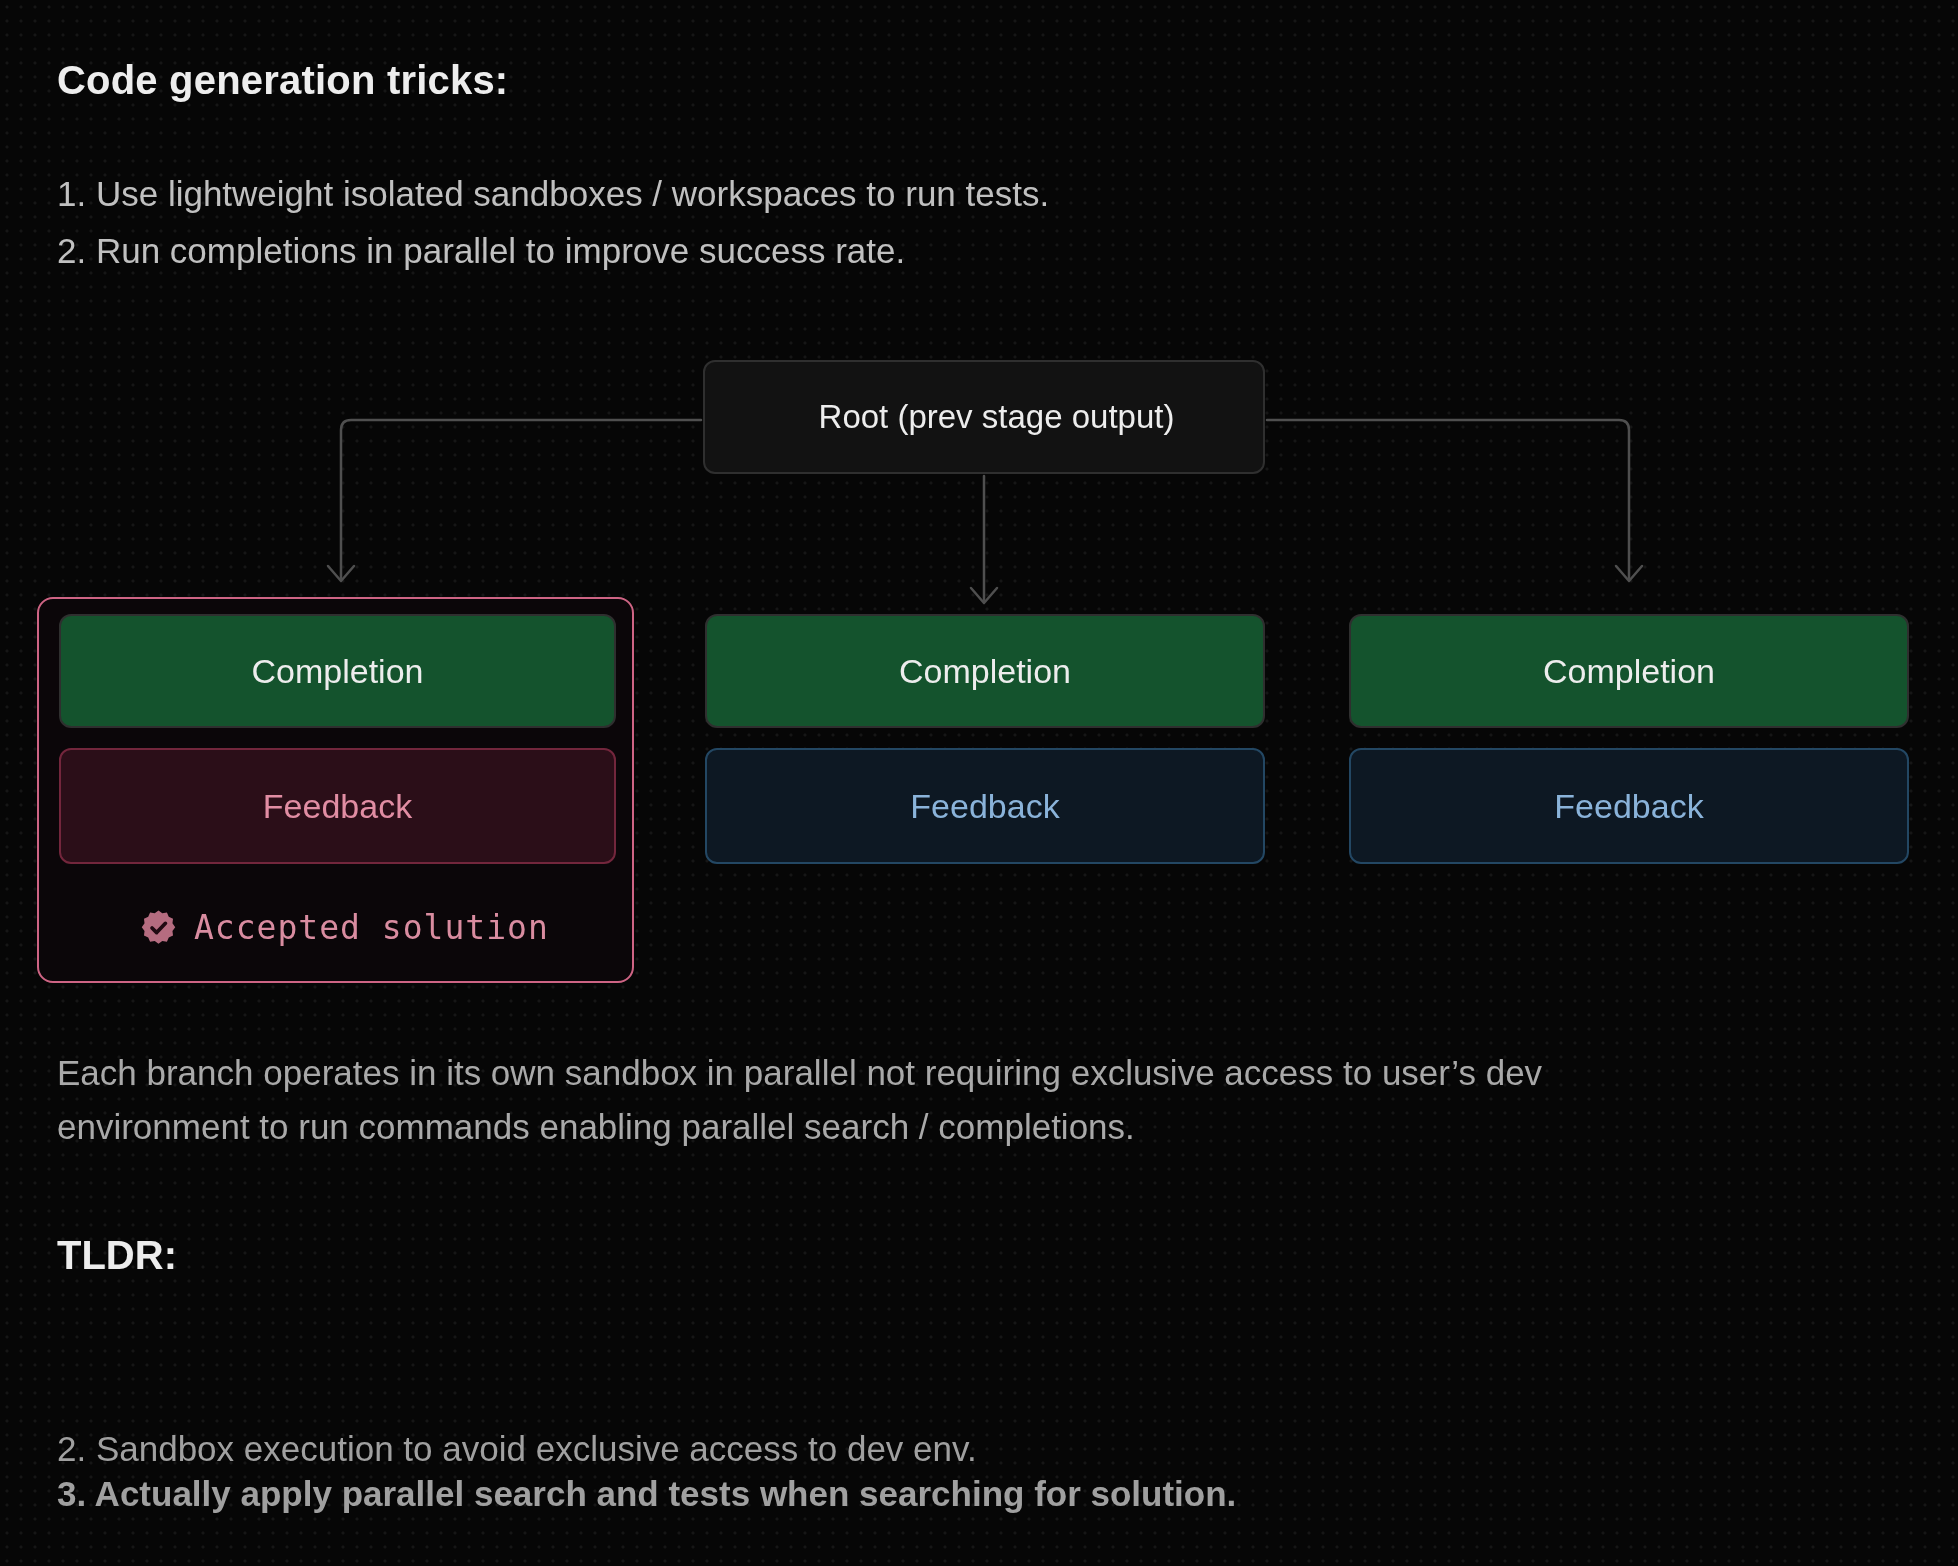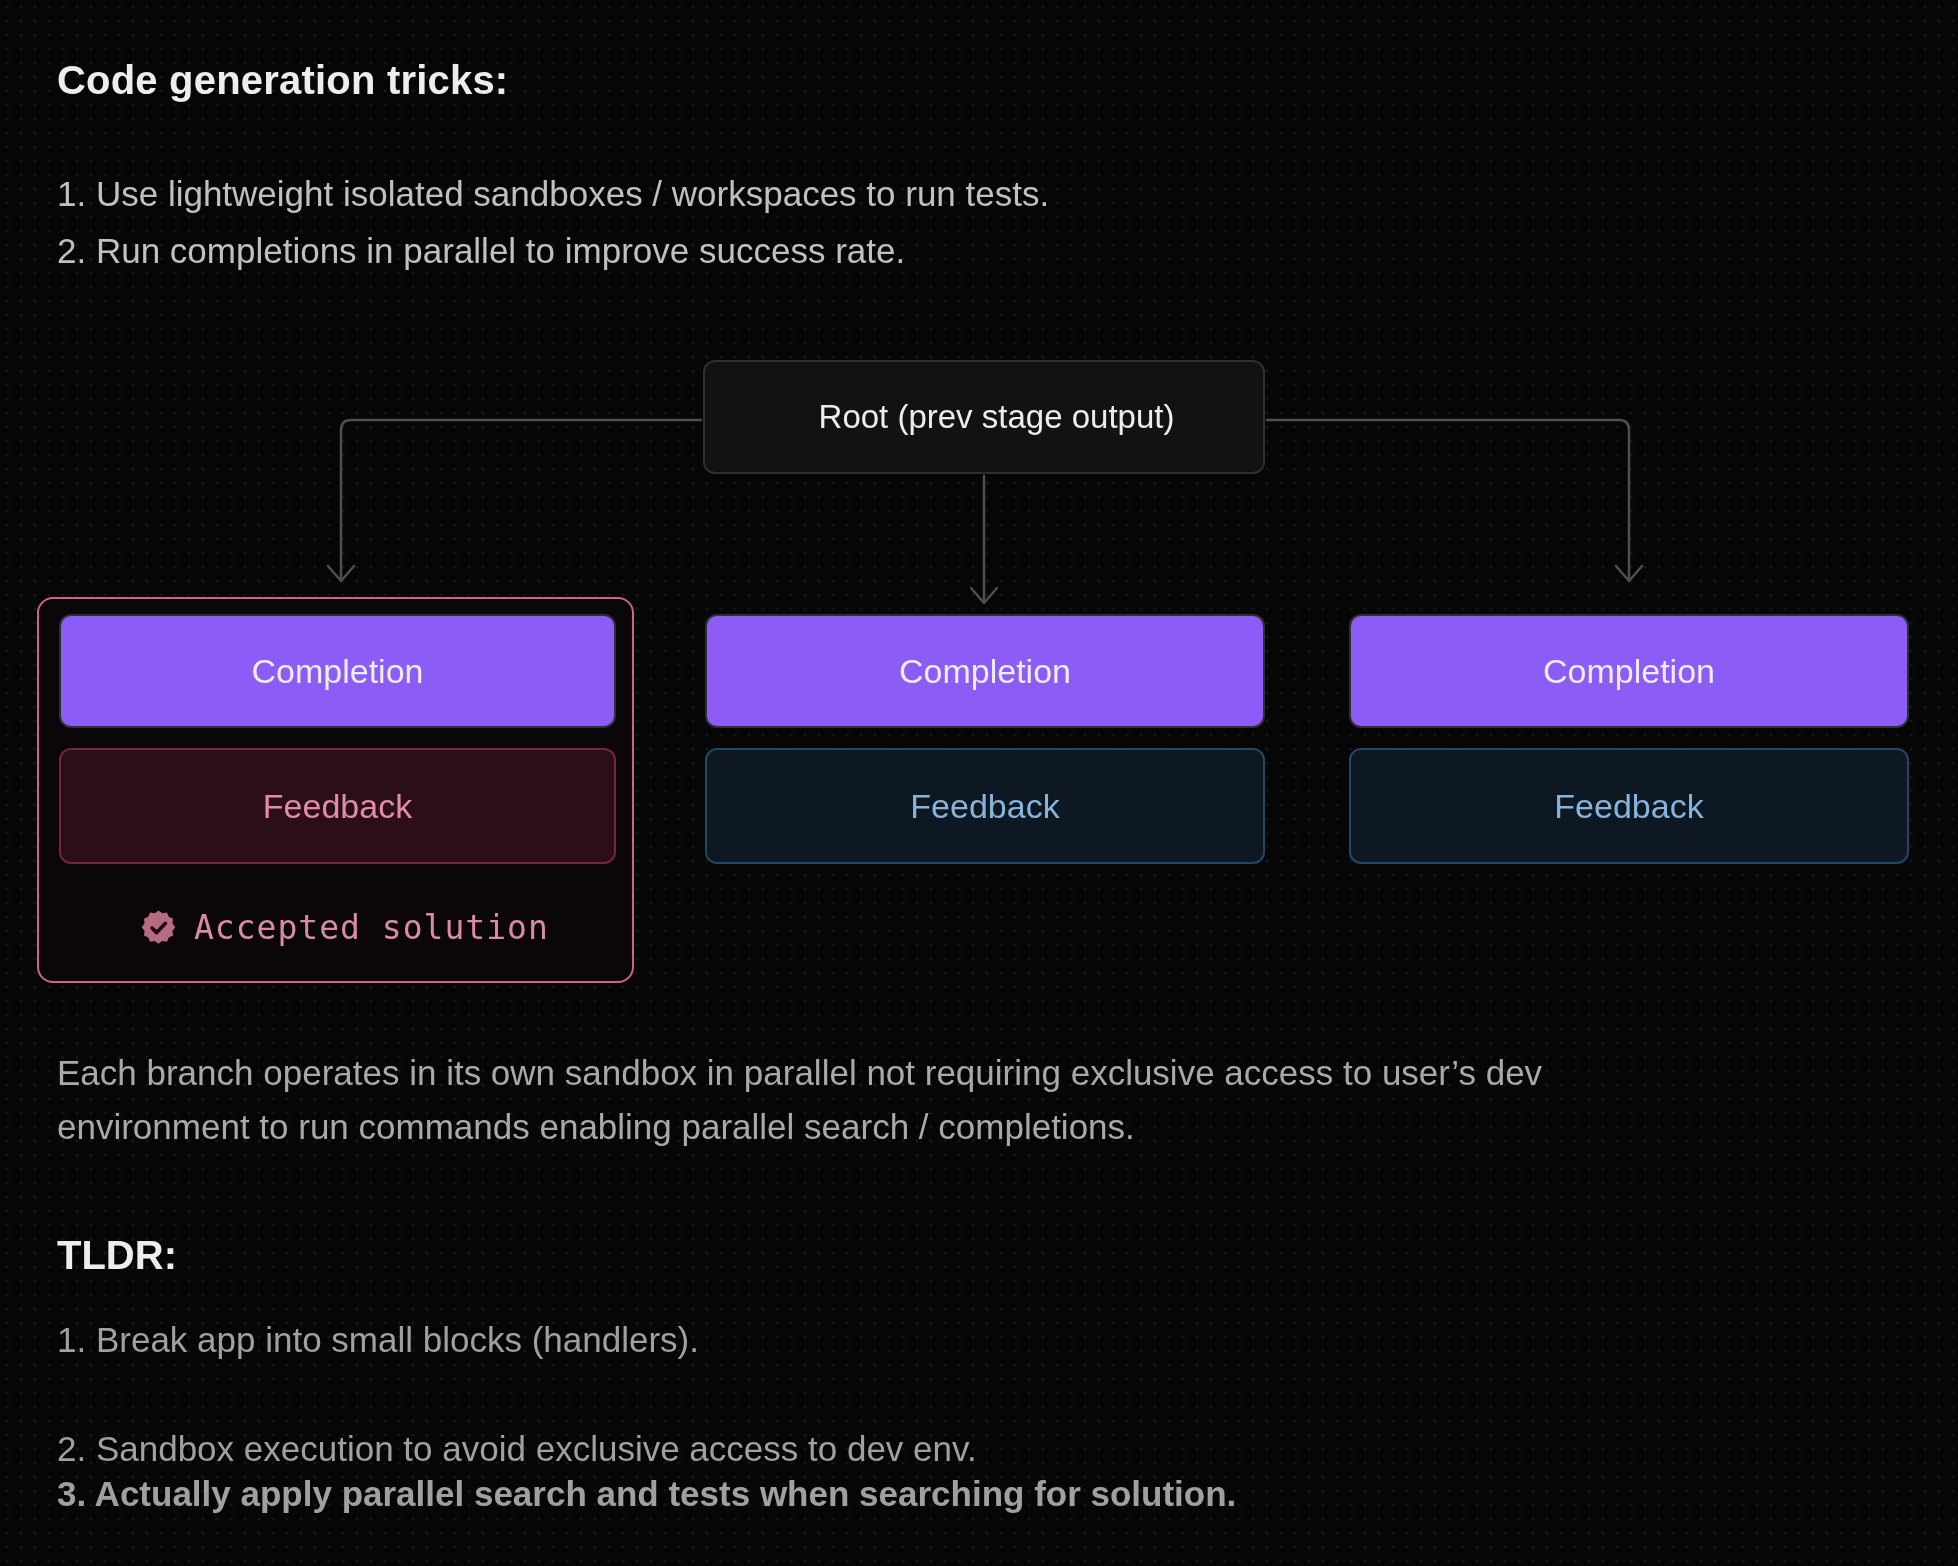--- a/index.html
+++ b/index.html
@@ -25,21 +25,21 @@
   }
   .intro-item.i0 { top:152px;margin-top:20px; }
   .intro-item.i1 { top:229px; }
 
   
   .diagram { position:absolute; inset:0; }
   svg.edges { position:absolute; left:0; top:0; width:1958px; height:1566px; pointer-events:none; }
 
   .node {
     position:absolute; display:flex; align-items:center; justify-content:center;
-    background:#8b5cf6; border:2px solid #2f2f2f; border-radius:12px;
+    background:#14532d; border:2px solid #2f2f2f; border-radius:12px;
     font-size:34px; color:#ededed;
   }
   .root-node { left:703px; top:360px; width:562px; height:114px; font-size:33px; background:#121212;padding-left:25px; }
 
   .branch-accepted {
     position:absolute; left:37px; top:597px; width:597px; height:386px;
     border:2.5px solid #ce6484; border-radius:16px; background:#0b0609;
   }
   .branch-accepted .completion { position:absolute; left:20px; top:15px; width:557px; height:114px; }
   .branch-accepted .feedback   { position:absolute; left:20px; top:149px; width:557px; height:116px;
@@ -143,17 +143,16 @@
       <div class="node feedback">
         <span>Feedback</span>
       </div>
     </div>
 
   </div>
 
   <div class="paragraph">Each branch operates in its own sandbox in parallel not requiring exclusive access to user’s dev environment to run commands enabling parallel search / completions.</div>
 
   <div class="tldr-title">TLDR:</div>
-  <div class="tldr-item t0">1. Break app into small blocks (handlers).</div>
   <div class="tldr-item t1">2. Sandbox execution to avoid exclusive access to dev env.</div>
   <div class="tldr-item t2">3. Actually apply parallel search and tests when searching for solution.</div>
 
 </div>
 
 </body></html>

